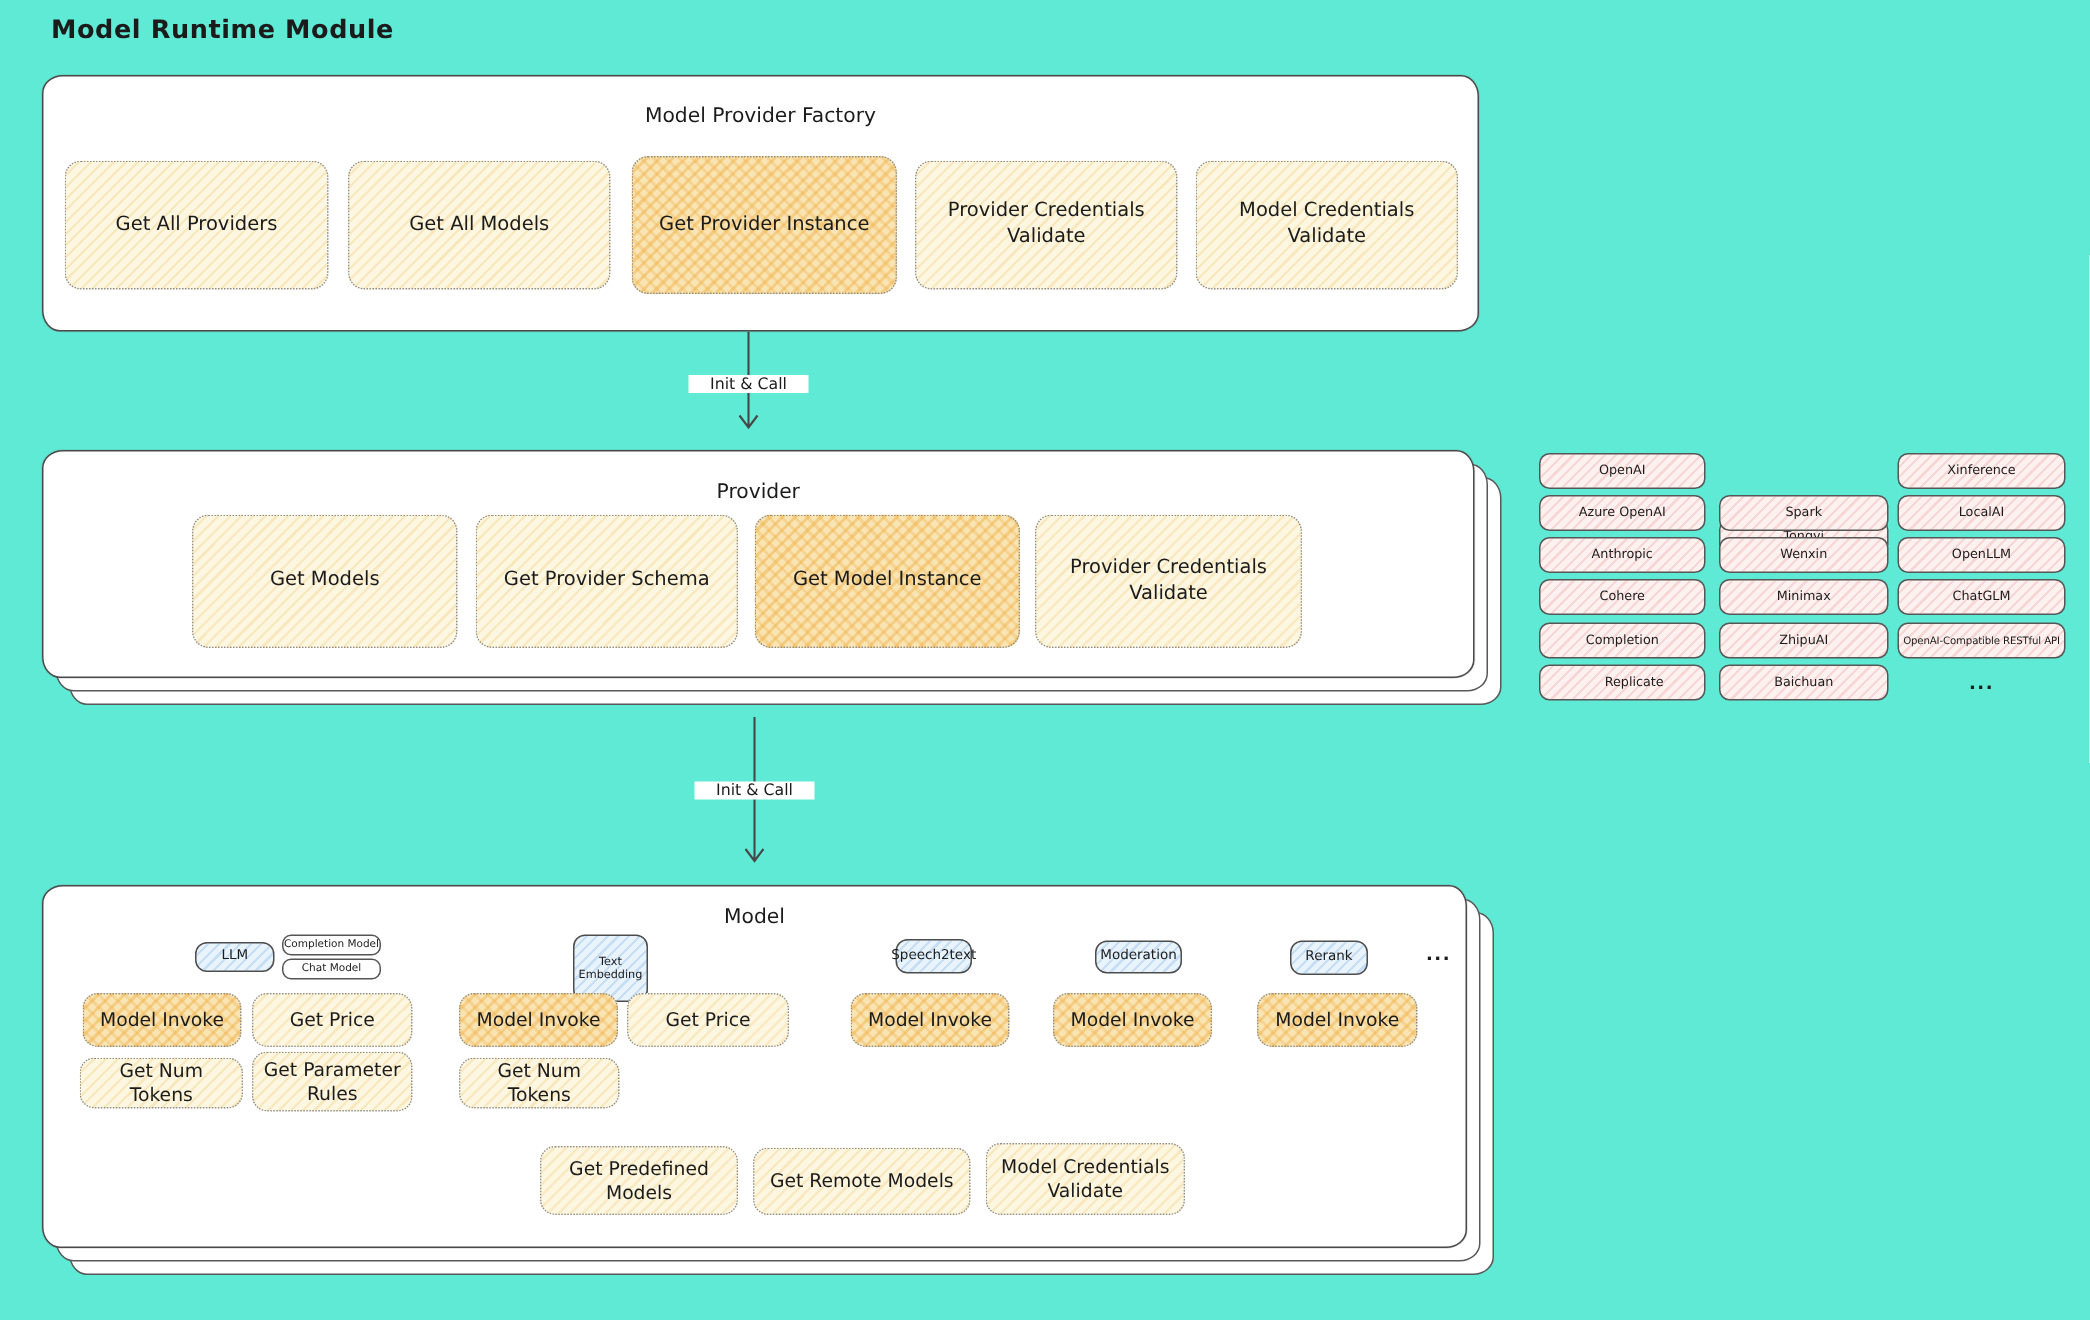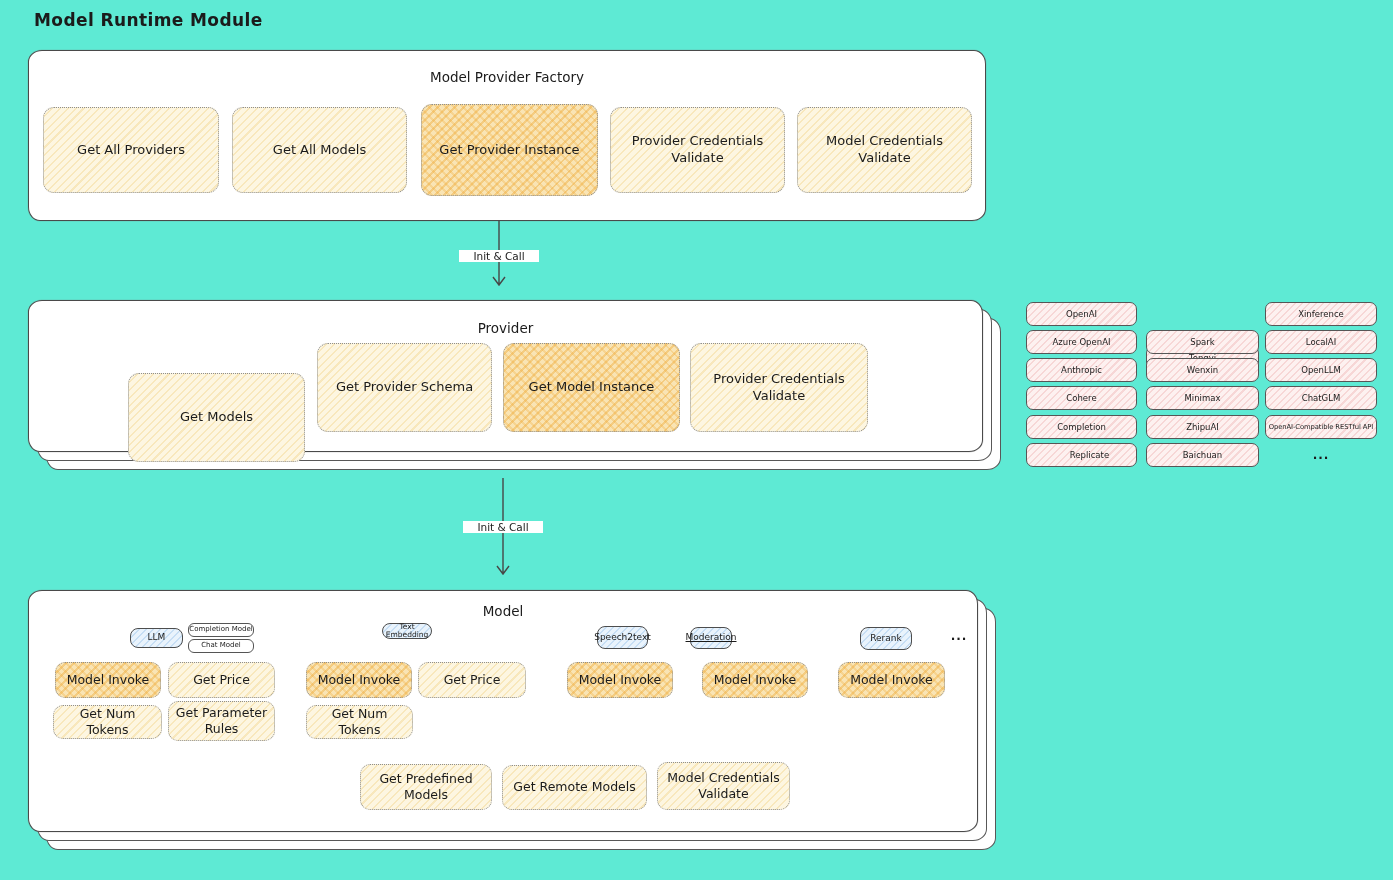--- a/index.html
+++ b/index.html
@@ -100,21 +100,21 @@
   <div class="abs stack-layer" style="left:46px;top:608px;width:950px;height:242px;"></div>
   <div class="abs stack-layer" style="left:37px;top:599px;width:950px;height:242px;"></div>
   <div class="abs bigbox" style="left:28px;top:590px;width:950px;height:242px;"></div>
   <div class="abs box-title" style="left:28px;top:603px;width:950px;">Model</div>
 
 <div class="abs btn" style="left: 43px; top: 107px; width: 176px; height: 86px;">Get All Providers</div>
     <div class="abs btn" style="left: 232px; top: 107px; width: 175px; height: 86px;">Get All Models</div>
     <div class="abs btn hl" style="left: 421px; top: 104px; width: 177px; height: 92px;">Get Provider Instance</div>
     <div class="abs btn" style="left: 610px; top: 107px; width: 175px; height: 86px;">Provider Credentials Validate</div>
     <div class="abs btn" style="left: 797px; top: 107px; width: 175px; height: 86px;">Model Credentials Validate</div>
-    <div class="abs btn" style="left: 128px; top: 343px; width: 177px; height: 89px; margin-top: 30px;">Get Models</div>
+    <div class="abs btn" style="left: 128px; top: 343px; width: 177px; height: 89px;">Get Models</div>
     <div class="abs btn" style="left: 317px; top: 343px; width: 175px; height: 89px;">Get Provider Schema</div>
     <div class="abs btn hl" style="left: 503px; top: 343px; width: 177px; height: 89px;">Get Model Instance</div>
     <div class="abs btn" style="left: 690px; top: 343px; width: 178px; height: 89px;">Provider Credentials Validate</div>
     <div class="abs cell" style="left: 1026px; top: 302px; width: 111px; height: 24px;">OpenAI</div>
     <div class="abs cell" style="left: 1026px; top: 330px; width: 111px; height: 24px;">Azure OpenAI</div>
     <div class="abs cell" style="left: 1026px; top: 358px; width: 111px; height: 24px;">Anthropic</div>
     <div class="abs cell" style="left: 1026px; top: 386px; width: 111px; height: 24px;">Cohere</div>
     <div class="abs cell" style="left: 1026px; top: 415px; width: 111px; height: 24px;">Completion</div>
     <div class="abs cell" style="left: 1026px; top: 443px; width: 111px; height: 24px; padding-left: 16px;">Replicate</div>
     <div class="abs cell" style="left: 1146px; top: 302px; width: 113px; height: 24px; margin-top: 44px;">Tongyi</div>
@@ -125,23 +125,23 @@
     <div class="abs cell" style="left: 1146px; top: 443px; width: 113px; height: 24px;">Baichuan</div>
     <div class="abs cell" style="left: 1265px; top: 302px; width: 112px; height: 24px;">Xinference</div>
     <div class="abs cell" style="left: 1265px; top: 330px; width: 112px; height: 24px;">LocalAI</div>
     <div class="abs cell" style="left: 1265px; top: 358px; width: 112px; height: 24px;">OpenLLM</div>
     <div class="abs cell" style="left: 1265px; top: 386px; width: 112px; height: 24px;">ChatGLM</div>
     <div class="abs cell longtext" style="left: 1265px; top: 415px; width: 112px; height: 24px;">OpenAI-Compatible RESTful API</div>
     <div class="abs grid-dots" style="left: 1265px; top: 443px; width: 112px; height: 24px;">...</div>
     <div class="abs tab" style="left: 130px; top: 628px; width: 53px; height: 20px;">LLM</div>
     <div class="abs tab plain" style="left: 188px; top: 623px; width: 66px; height: 14px;">Completion Model</div>
     <div class="abs tab plain" style="left: 188px; top: 639px; width: 66px; height: 14px;">Chat Model</div>
-    <div class="abs tab twoline" style="left: 382px; top: 623px; width: 50px; height: 16px;">Text Embedding</div>
+    <div class="abs tab twoline" style="left: 382px; top: 623px; width: 50px; height: 45px;">Text Embedding</div>
     <div class="abs tab" style="left: 597px; top: 626px; width: 51px; height: 23px;">Speech2text</div>
-    <div class="abs tab" style="left: 690px; top: 627px; width: 42px; height: 22px; text-decoration: underline;">Moderation</div>
+    <div class="abs tab" style="left: 730px; top: 627px; width: 58px; height: 22px;">Moderation</div>
     <div class="abs tab" style="left: 860px; top: 627px; width: 52px; height: 23px;">Rerank</div>
     <div class="abs tab dots" style="left: 946px; top: 628px; width: 26px; height: 18px;">...</div>
     <div class="abs btn small hl" style="left: 55px; top: 662px; width: 106px; height: 36px;">Model Invoke</div>
     <div class="abs btn small" style="left: 168px; top: 662px; width: 107px; height: 36px;">Get Price</div>
     <div class="abs btn small" style="left: 53px; top: 705px; width: 109px; height: 34px;">Get Num Tokens</div>
     <div class="abs btn small" style="left: 168px; top: 701px; width: 107px; height: 40px;">Get Parameter Rules</div>
     <div class="abs btn small hl" style="left: 306px; top: 662px; width: 106px; height: 36px;">Model Invoke</div>
     <div class="abs btn small" style="left: 418px; top: 662px; width: 108px; height: 36px;">Get Price</div>
     <div class="abs btn small" style="left: 306px; top: 705px; width: 107px; height: 34px;">Get Num Tokens</div>
     <div class="abs btn small hl" style="left: 567px; top: 662px; width: 106px; height: 36px;">Model Invoke</div>

